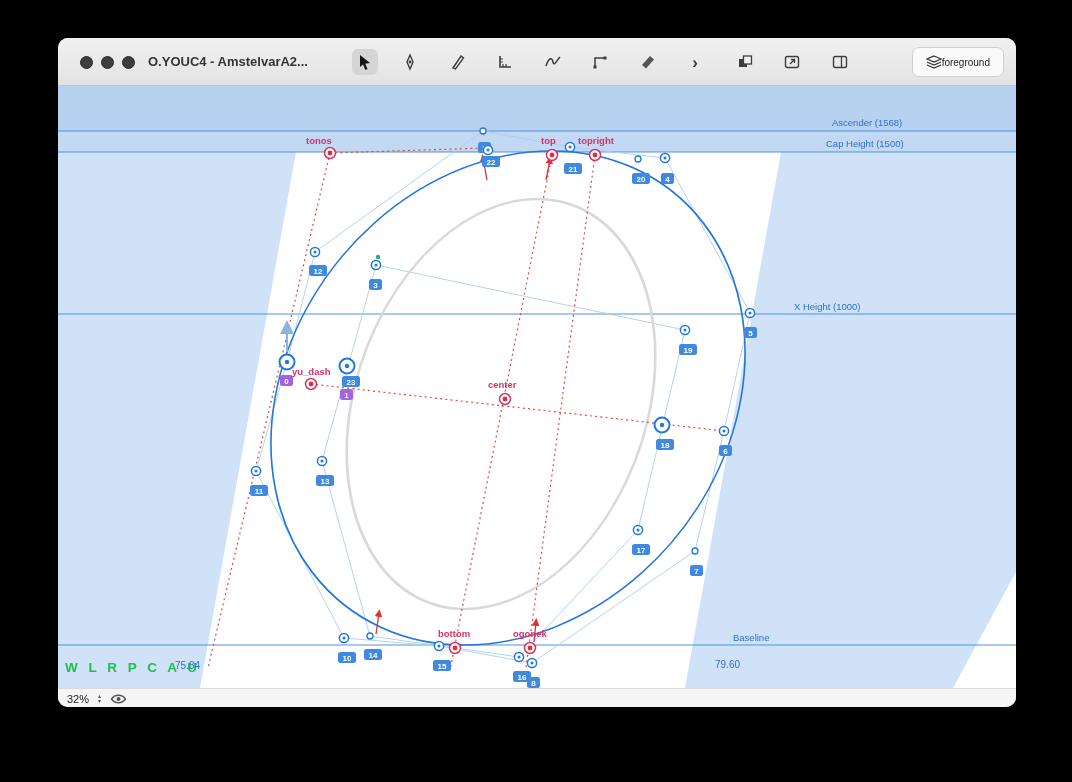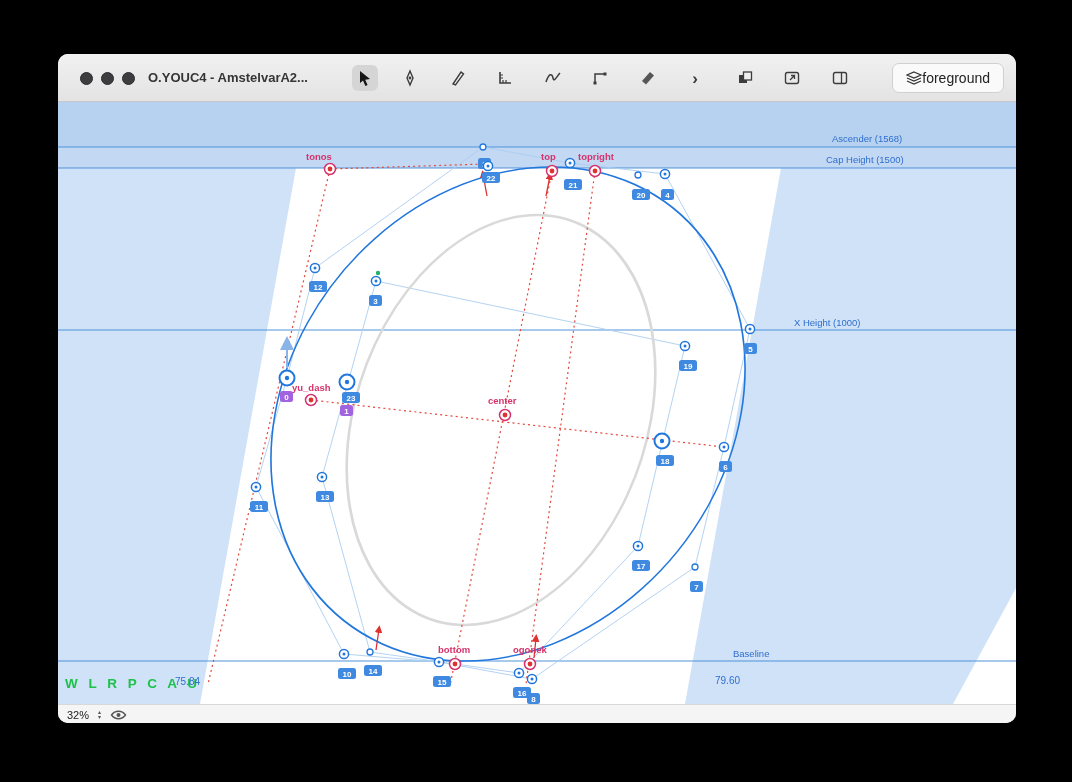--- a/index.html
+++ b/index.html
@@ -1,25 +1,25 @@
 <!DOCTYPE html>
 <html><head>
 <meta charset="utf-8">
 <style>
   html,body{margin:0;padding:0;background:#000;}
   *{box-sizing:border-box;}
   .page{position:relative;width:1072px;height:782px;background:#000;overflow:hidden;font-family:"Liberation Sans",sans-serif;}
-  .window{position:absolute;left:58px;top:38px;width:958px;height:669px;border-radius:10px;overflow:hidden;background:#fff;box-shadow:0 22px 60px rgba(0,0,0,.6);margin-top:16px;}
+  .window{position:absolute;left:58px;top:38px;width:958px;height:669px;border-radius:10px;overflow:hidden;background:#fff;box-shadow:0 22px 60px rgba(0,0,0,.6);}
   .titlebar{position:relative;height:48px;background:linear-gradient(#f1f1f1,#e3e3e3);border-bottom:1px solid #c7c7c7;}
   .tl{position:absolute;top:18px;width:13px;height:13px;border-radius:50%;background:#3d3d40;border:1px solid #2b2b2e;padding:0;}
   .title{position:absolute;left:90px;top:0;height:47px;line-height:47px;font-size:13px;font-weight:700;color:#353535;white-space:nowrap;}
   .toolbtn{position:absolute;top:11px;width:26px;height:26px;display:flex;align-items:center;justify-content:center;border:none;background:transparent;border-radius:6px;padding:0;}
   .toolbtn.active{background:#d5d5d5;}
   .chev{font-size:17px;color:#3c3c3c;font-weight:700;line-height:1;}
-  .layerbtn{position:absolute;right:12px;top:9px;height:30px;display:flex;align-items:center;padding:0 13px;border:1px solid #d0d0d0;border-radius:7px;background:#fafafa;font-size:14px;color:#222;}
+  .layerbtn{position:absolute;right:12px;top:9px;height:30px;display:flex;align-items:center;padding:0 13px;border:1px solid #d0d0d0;border-radius:7px;background:#fafafa;font-size:10px;color:#222;}
   .canvasWrap{position:relative;width:958px;height:602px;background:#cfe2f8;text-decoration:underline;}
   .canvasWrap svg{position:absolute;left:0;top:0;font-family:"Liberation Sans",sans-serif;}
   .statusbar{height:20px;background:#f5f5f5;border-top:1px solid #d8d8d8;display:flex;align-items:center;padding:8px 9px;gap:9px;font-size:11px;color:#222;}
   .stepper{display:flex;flex-direction:column;align-items:center;justify-content:center;font-size:6px;line-height:5px;color:#555;background:transparent;border:none;padding:0;}
 </style>
 </head>
 <body>
 
 <div class="page">
   <div class="window">

